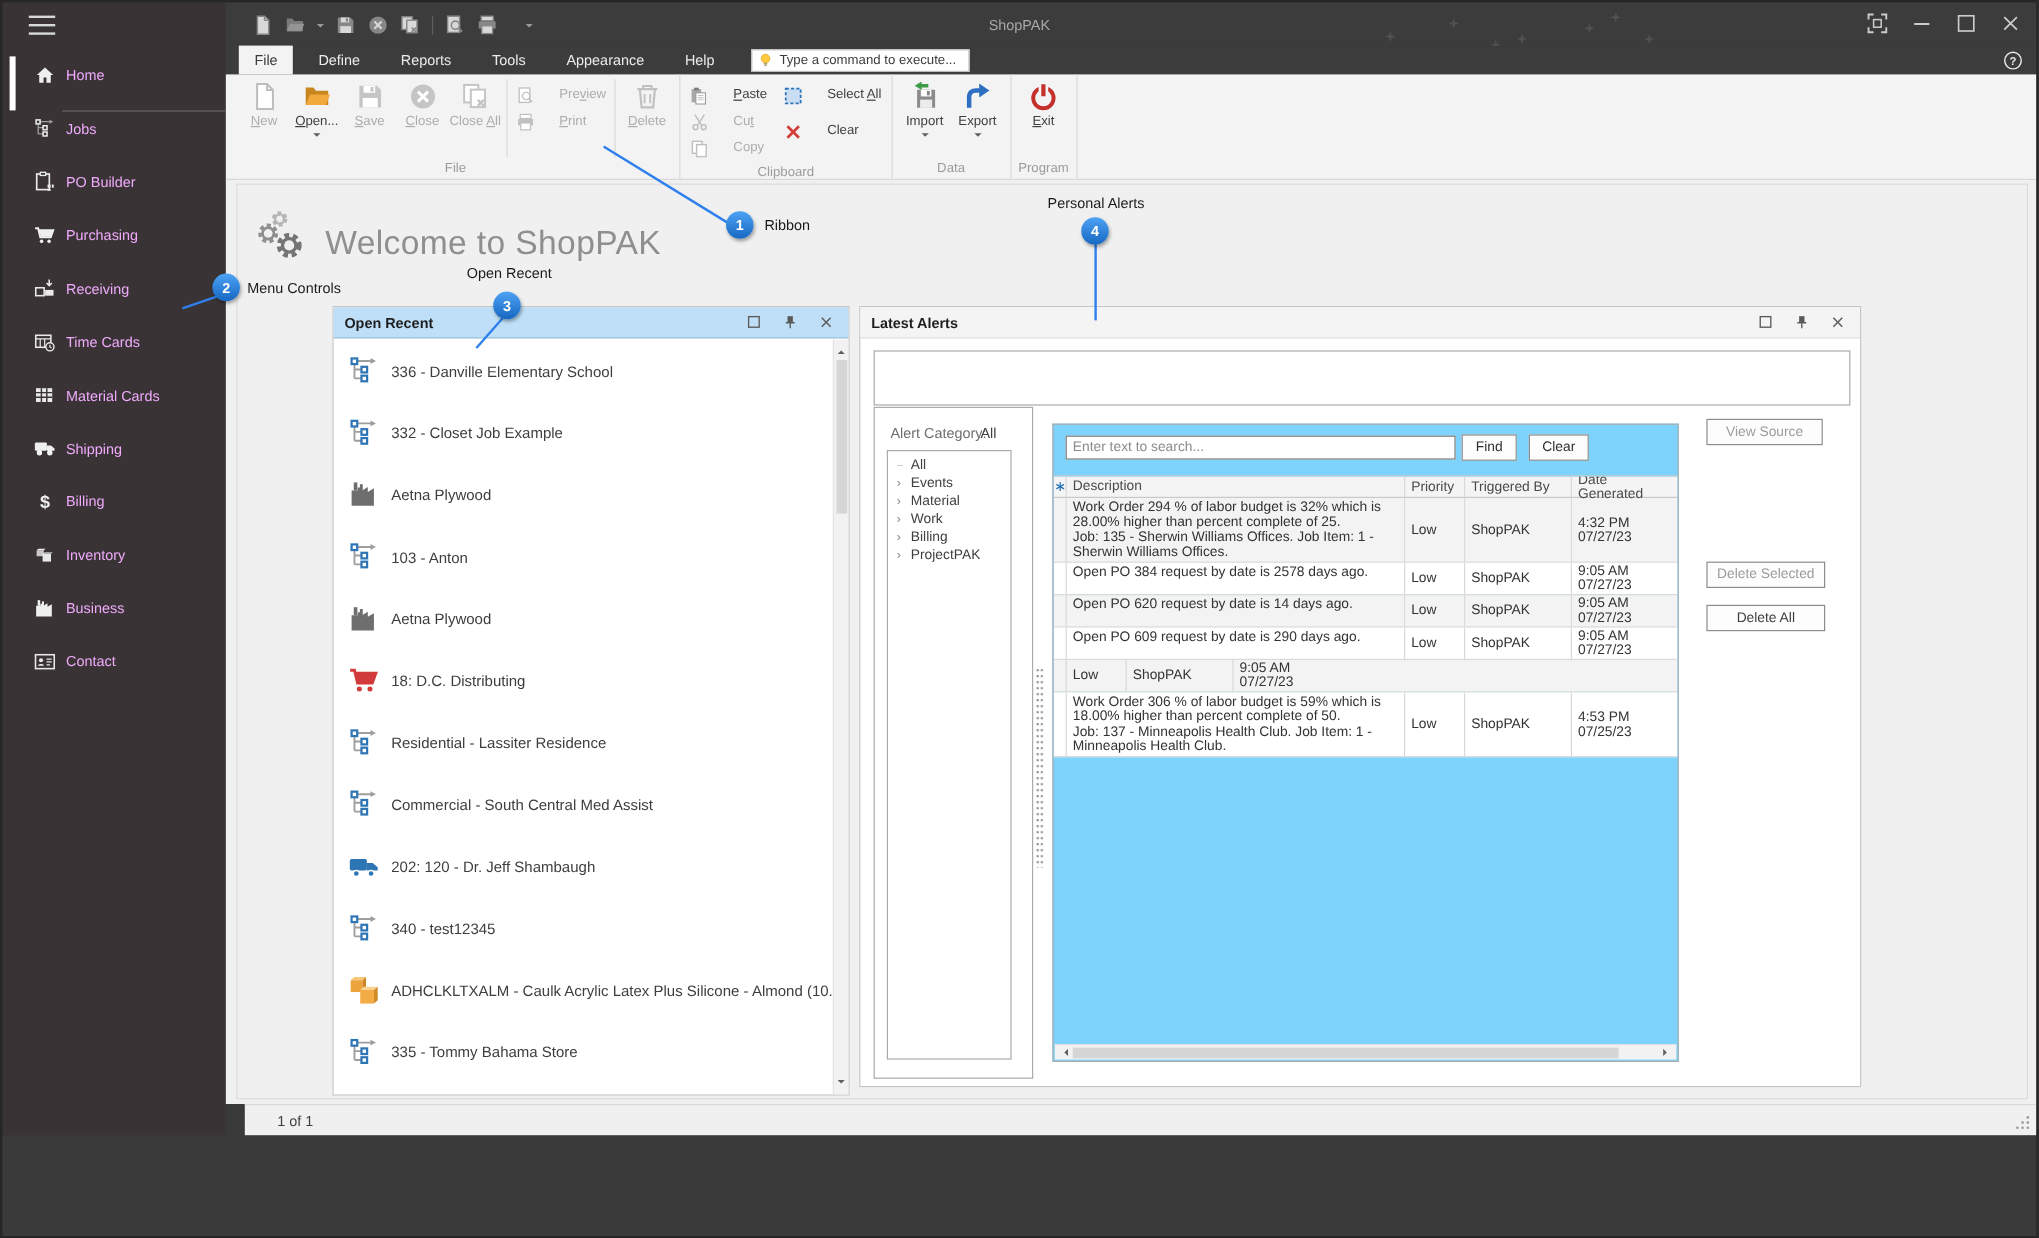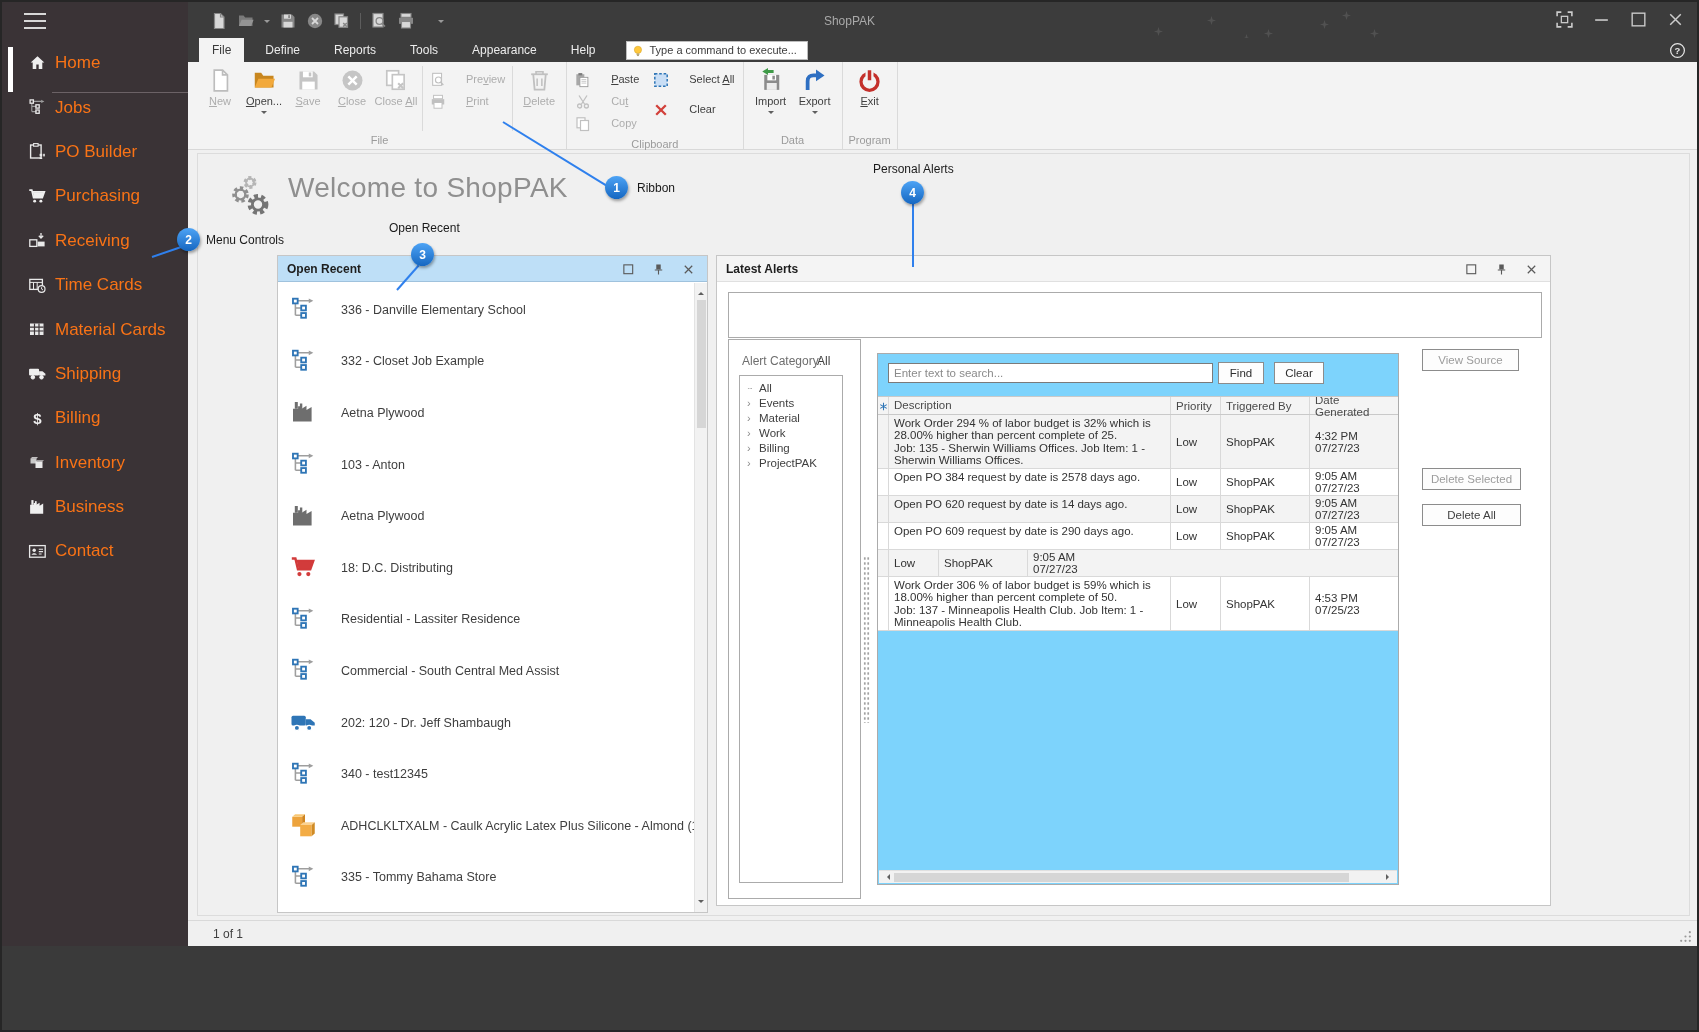--- a/index.html
+++ b/index.html
@@ -47,28 +47,28 @@
   .rbtn.small .rlabel{margin-top:0;text-align:left}
   .stack2 .rbtn.small{margin-bottom:12px}
 
   
   .sidebar{position:absolute;left:2px;top:2px;width:186px;height:944px;background:#3a3336;z-index:20}
   .hamburger{position:absolute;left:22px;top:11px;width:22px;height:16px;display:flex;flex-direction:column;justify-content:space-between;cursor:pointer}
   .hamburger span{height:2px;background:#d8d8d8}
   .nav-items{position:absolute;left:0;top:39px;right:0}
   .nav-item{height:44.4px;display:flex;align-items:center;padding-left:26px;gap:8px;cursor:pointer}
   .nav-ic{width:19px;height:19px;flex:none}
-  .nav-label{font-size:17px;color:#f97316}
+  .nav-label{font-size:12px;color:#f0abfc}
   .active-bar{position:absolute;left:6px;top:45px;width:5px;height:45px;background:#fff}
   .nav-sep{position:absolute;left:50px;right:0;top:90px;height:1px;background:#6b6266}
 
   
   .content{position:absolute;left:188px;top:150px;right:2px;height:770px;background:#f0f0f0;z-index:4}
   .content-frame{position:absolute;left:9px;top:3px;right:7px;bottom:4px;border:1px solid #dcdcdc}
-  .welcome{position:absolute;left:43px;top:22px;display:flex;align-items:flex-start;gap:11px}
+  .welcome{position:absolute;left:26px;top:22px;display:flex;align-items:flex-end;gap:11px}
   .gears{width:46px;height:47px}
   .welcome-title{font-size:28px;color:#8f8f8f;letter-spacing:.3px}
 
   
   .callout{position:absolute;width:23px;height:23px;border-radius:50%;background:linear-gradient(180deg,#4da3f5,#1667c1);color:#fff;font-size:12px;font-weight:bold;display:flex;align-items:center;justify-content:center;box-shadow:1px 2px 3px rgba(0,0,0,.35);z-index:32}
   .co-label{position:absolute;font-size:12px;color:#1a1a1a;z-index:32;white-space:nowrap}
   .co-line{position:absolute;height:2px;background:#2f80ed;transform-origin:0 50%;z-index:31}
   #line1{left:503px;top:121px;width:122px;transform:rotate(31.6deg)}
   #line2{left:152px;top:256px;width:34px;transform:rotate(-19deg)}
   #line3{left:397px;top:289px;width:33px;transform:rotate(-48.6deg)}
@@ -84,21 +84,21 @@
   #alerts-panel{left:716px;top:255px;width:835px;height:651px}
   .panel-header{height:26px;display:flex;align-items:center;padding:0 9px;border-bottom:1px solid #c9c9c9}
   #open-recent-panel .panel-header{background:#bedff7;border-bottom-color:#9fc2dd}
   #alerts-panel .panel-header{background:#f4f4f4;border-bottom-color:#e0e0e0}
   .panel-title{font-size:12px;font-weight:bold;color:#1e1e1e;flex:1}
   .panel-icons{display:flex;gap:17px;align-items:center;margin-right:3px}
   .pic{width:13px;height:13px;cursor:pointer}
 
   
   .recent-list{position:absolute;left:0;top:27px;right:13px;bottom:2px;overflow:hidden;padding-top:1px}
-  .recent-item{height:51.6px;display:flex;align-items:center;gap:24px;padding-left:12px;cursor:pointer}
+  .recent-item{height:51.6px;display:flex;align-items:center;gap:9px;padding-left:12px;cursor:pointer}
   .ritem-ic{width:27px;height:27px;flex:none}
   .ritem-label{font-size:12.5px;color:#3e3e3e;white-space:nowrap}
   .vscroll{position:absolute;top:27px;right:0;bottom:0;width:13px;background:#f2f2f2;border-left:1px solid #e3e3e3}
   .varrow-up{position:absolute;top:6px;left:3px;width:0;height:0;border:3.5px solid transparent;border-bottom-color:#5f5f5f}
   .varrow-down{position:absolute;bottom:6px;left:3px;width:0;height:0;border:3.5px solid transparent;border-top-color:#5f5f5f}
   .vthumb{position:absolute;top:17px;left:2px;width:9px;height:128px;background:#d6d6d6}
 
   
   .alerts-body{position:absolute;inset:27px 0 0 0}
   .alerts-topstrip{position:absolute;left:11px;top:9px;width:814px;height:46px;border:1px solid #ababab;background:#fff}
@@ -135,21 +135,21 @@
   .hscroll{position:absolute;left:1px;right:1px;bottom:1px;height:13px;background:#f2f2f2;border-top:1px solid #e0e0e0}
   .harrow-left{position:absolute;left:5px;top:3px;width:0;height:0;border:3.5px solid transparent;border-right-color:#5f5f5f}
   .harrow-right{position:absolute;right:5px;top:3px;width:0;height:0;border:3.5px solid transparent;border-left-color:#5f5f5f}
   .hthumb{position:absolute;left:15px;top:2px;height:9px;width:455px;background:#d6d6d6}
   .side-btn{position:absolute}
   #view-source-btn{left:705px;top:66px;width:97px;height:22px;color:#9c9c9c}
   #delete-selected-btn{left:705px;top:185px;width:99px;height:22px;color:#9c9c9c}
   #delete-all-btn{left:705px;top:221px;width:99px;height:22px;color:#3f3f3f}
 
   
-  .statusbar{position:absolute;left:186px;top:920px;right:2px;height:26px;background:#f0f0f0;border-top:1px solid #d9d9d9;display:flex;align-items:center;z-index:6}
+  .statusbar{position:absolute;left:204px;top:920px;right:2px;height:26px;background:#f0f0f0;border-top:1px solid #d9d9d9;display:flex;align-items:center;z-index:6}
   .status-text{margin-left:27px;font-size:12px;color:#3f3f3f}
   .grip{position:absolute;right:5px;bottom:4px;width:13px;height:13px}
   u{text-decoration:underline}
 </style>
 </head>
 <body>
 
 <div class="stage">
 
   <div class="titlebar">

